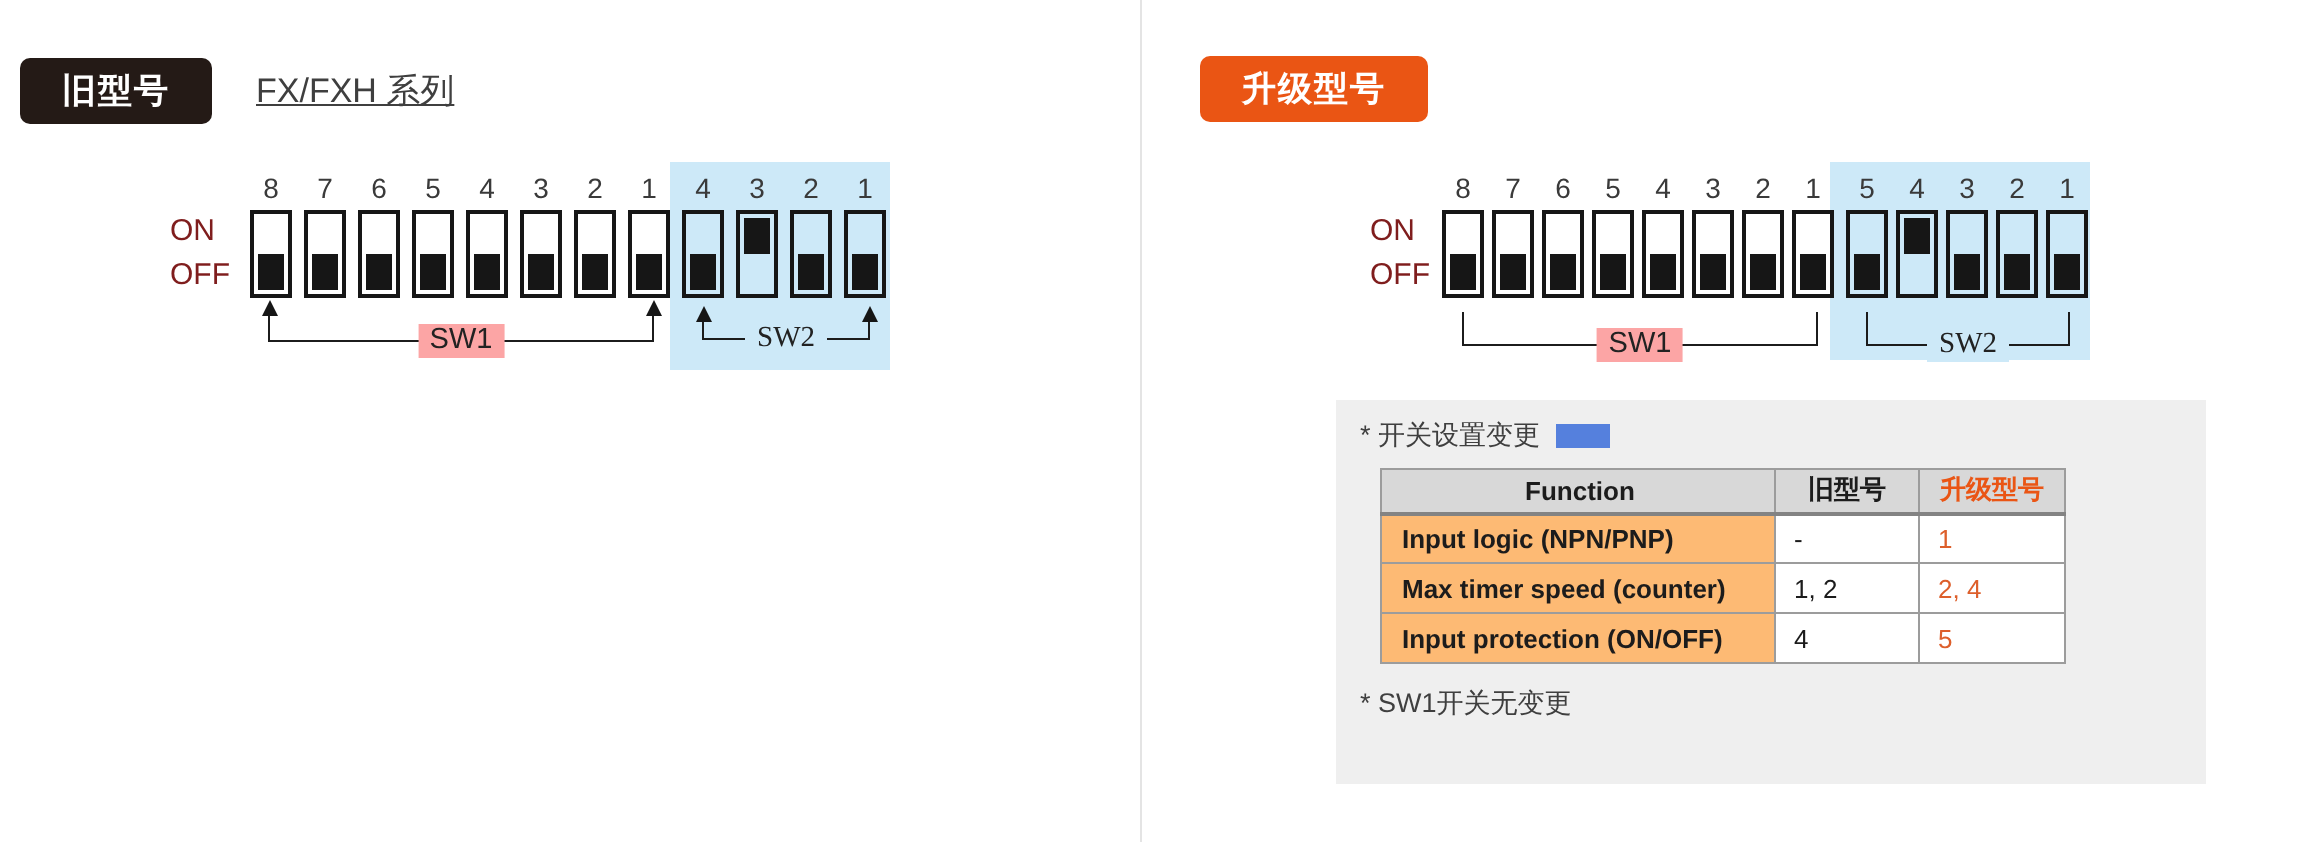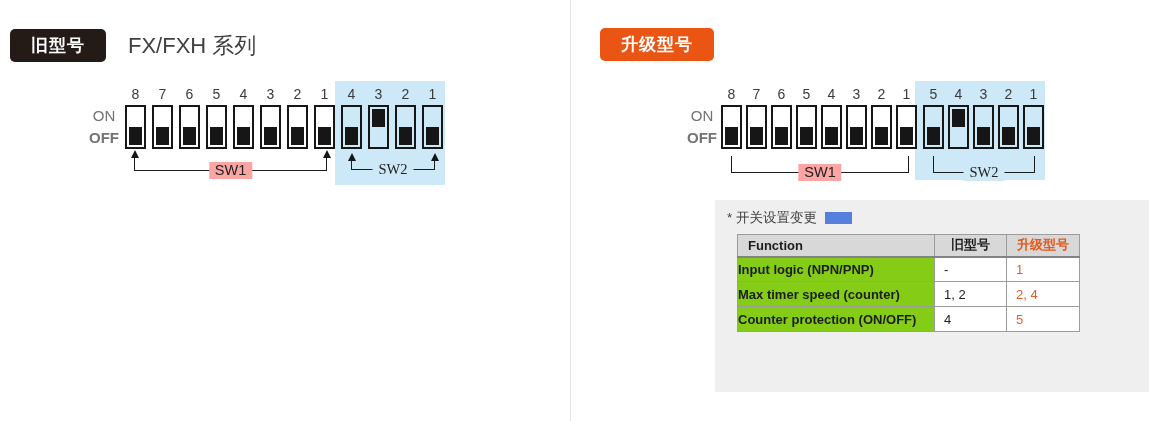--- a/index.html
+++ b/index.html
@@ -8,35 +8,35 @@
   .divider{position:absolute;left:570px;top:0;width:1px;height:100%;background:#e4e4e4;}
 
   
   .hdr{position:absolute;display:flex;align-items:center;gap:22px;}
   .hdr.left{left:10px;top:29px;}
   .hdr.right{left:600px;top:28px;}
   .badge{display:flex;align-items:center;justify-content:center;height:33px;padding:0 21px;
          border-radius:5px;font-size:17px;font-weight:bold;color:#fff;letter-spacing:1px;white-space:nowrap;}
   .badge.dark{background:var(--badge-dark,#241a16);}
   .badge.orange{background:var(--accent-orange,#ea5514);}
-  .series{font-size:22px;color:#3f3f3f;white-space:nowrap;}
+  .series{font-size:17px;color:#3f3f3f;white-space:nowrap;text-decoration:underline;}
   .series.orange{color:var(--accent-orange,#ea5514);}
 
   
   .dip{position:absolute;display:flex;align-items:flex-start;}
   .dip.left{left:85px;top:86px;}
   .dip.right{left:685px;top:86px;}
   .hl{position:absolute;background:var(--highlight-blue,#cde9f8);z-index:0;}
   .dip.left  .hl{left:250px;top:-5px;width:110px;height:104px;}
   .dip.right .hl{left:230px;top:-5px;width:130px;height:99px;}
-  .onoff{position:relative;z-index:1;text-align:center;font-size:15px;color:#737373;padding-top:19px;}
+  .onoff{position:relative;z-index:1;text-align:left;font-size:15px;color:#7f1d1d;padding-top:19px;}
   .dip.left  .onoff{width:38px;}
   .dip.right .onoff{width:34px;}
   .onoff .on{display:block;height:21px;line-height:21px;}
-  .onoff .off{display:block;height:22px;line-height:24px;font-weight:bold;}
+  .onoff .off{display:block;height:22px;line-height:24px;}
   .strip{position:relative;z-index:1;display:flex;}
   .dip.left  .strip.sw1{margin-left:2px;gap:6px;}
   .dip.left  .strip.sw2{margin-left:6px;gap:6px;}
   .dip.right .strip.sw1{margin-left:2px;gap:4px;}
   .dip.right .strip.sw2{margin-left:6px;gap:4px;}
   .sw-cell{display:flex;flex-direction:column;align-items:center;width:21px;}
   .num{height:19px;line-height:17px;font-size:14px;color:#3a3a3a;}
   .swbody{box-sizing:border-box;width:21px;height:44px;border:2px solid #161616;position:relative;background:transparent;}
   .knob{position:absolute;left:2px;width:13px;height:18px;background:#161616;}
   .knob.on{top:2px;}
@@ -52,30 +52,30 @@
   .bracket.arrows::before,.bracket.arrows::after{content:"";position:absolute;top:-2px;width:0;height:0;
           border-left:4px solid transparent;border-right:4px solid transparent;border-bottom:8px solid #161616;}
   .bracket.arrows::before{left:-4.5px;}
   .bracket.arrows::after{right:-4.5px;}
   .dip.left  .bracket.b-sw1{left:49px;top:66px;width:191px;height:18px;}
   .dip.left  .bracket.b-sw2{left:266px;top:69px;width:82px;height:14px;}
   .dip.right .bracket.b-sw1{left:46px;top:70px;width:176px;height:16px;}
   .dip.right .bracket.b-sw2{left:248px;top:70px;width:100px;height:16px;}
 
   
-  .panel{position:absolute;left:668px;top:200px;width:435px;height:192px;background:var(--panel-gray,#efefef);margin-left:47px;}
+  .panel{position:absolute;left:668px;top:200px;width:435px;height:192px;background:var(--panel-gray,#efefef);}
   .legend{display:flex;align-items:center;padding:9px 0 0 12px;font-size:13.5px;color:#3f3f3f;}
   .swatch{width:27px;height:12px;background:var(--legend-swatch-blue,#5580dd);margin-left:8px;}
   table.chg{table-layout:fixed;width:342px;border-collapse:collapse;margin:7px 0 0 22px;background:#fff;
             border:1px solid #8c8c8c;font-size:13px;color:#1c1c1c;}
   .chg th,.chg td{box-sizing:border-box;border:1px solid #9c9c9c;height:25px;padding:1px 8px;overflow:hidden;white-space:nowrap;}
   .chg thead th{background:#d8d8d8;font-weight:bold;border-bottom:2px solid #838383;height:22px;text-align:center;}
-  .chg thead th.c1{text-align:left;padding-left:10px;}
+  .chg thead th.c1{text-align:center;padding-left:10px;}
   .chg thead th.c3{color:var(--accent-orange,#ea5514);}
-  .chg td.fn{background:#84cc16;font-weight:bold;padding-left:0;}
+  .chg td.fn{background:#fdba74;font-weight:bold;padding-left:10px;}
   .chg td.old{padding-left:9px;}
   .chg td.new{padding-left:9px;color:var(--table-value-orange,#dd5f2b);}
   .footnote{padding:11px 0 0 12px;font-size:13.5px;color:#3f3f3f;}
 </style>
 </head>
 <body>
 
 <div class="canvas">
   <div class="divider"></div>
 
@@ -297,20 +297,21 @@
             <td class="fn">Input logic (NPN/PNP)</td>
             <td class="old">-</td>
             <td class="new">1</td>
           </tr>
           <tr>
             <td class="fn">Max timer speed (counter)</td>
             <td class="old">1, 2</td>
             <td class="new">2, 4</td>
           </tr>
           <tr>
-            <td class="fn">Counter protection (ON/OFF)</td>
+            <td class="fn">Input protection (ON/OFF)</td>
             <td class="old">4</td>
             <td class="new">5</td>
           </tr>
         </tbody>
     </table>
+    <div class="footnote">* SW1开关无变更</div>
   </div>
 </div>
 
 </body></html>

